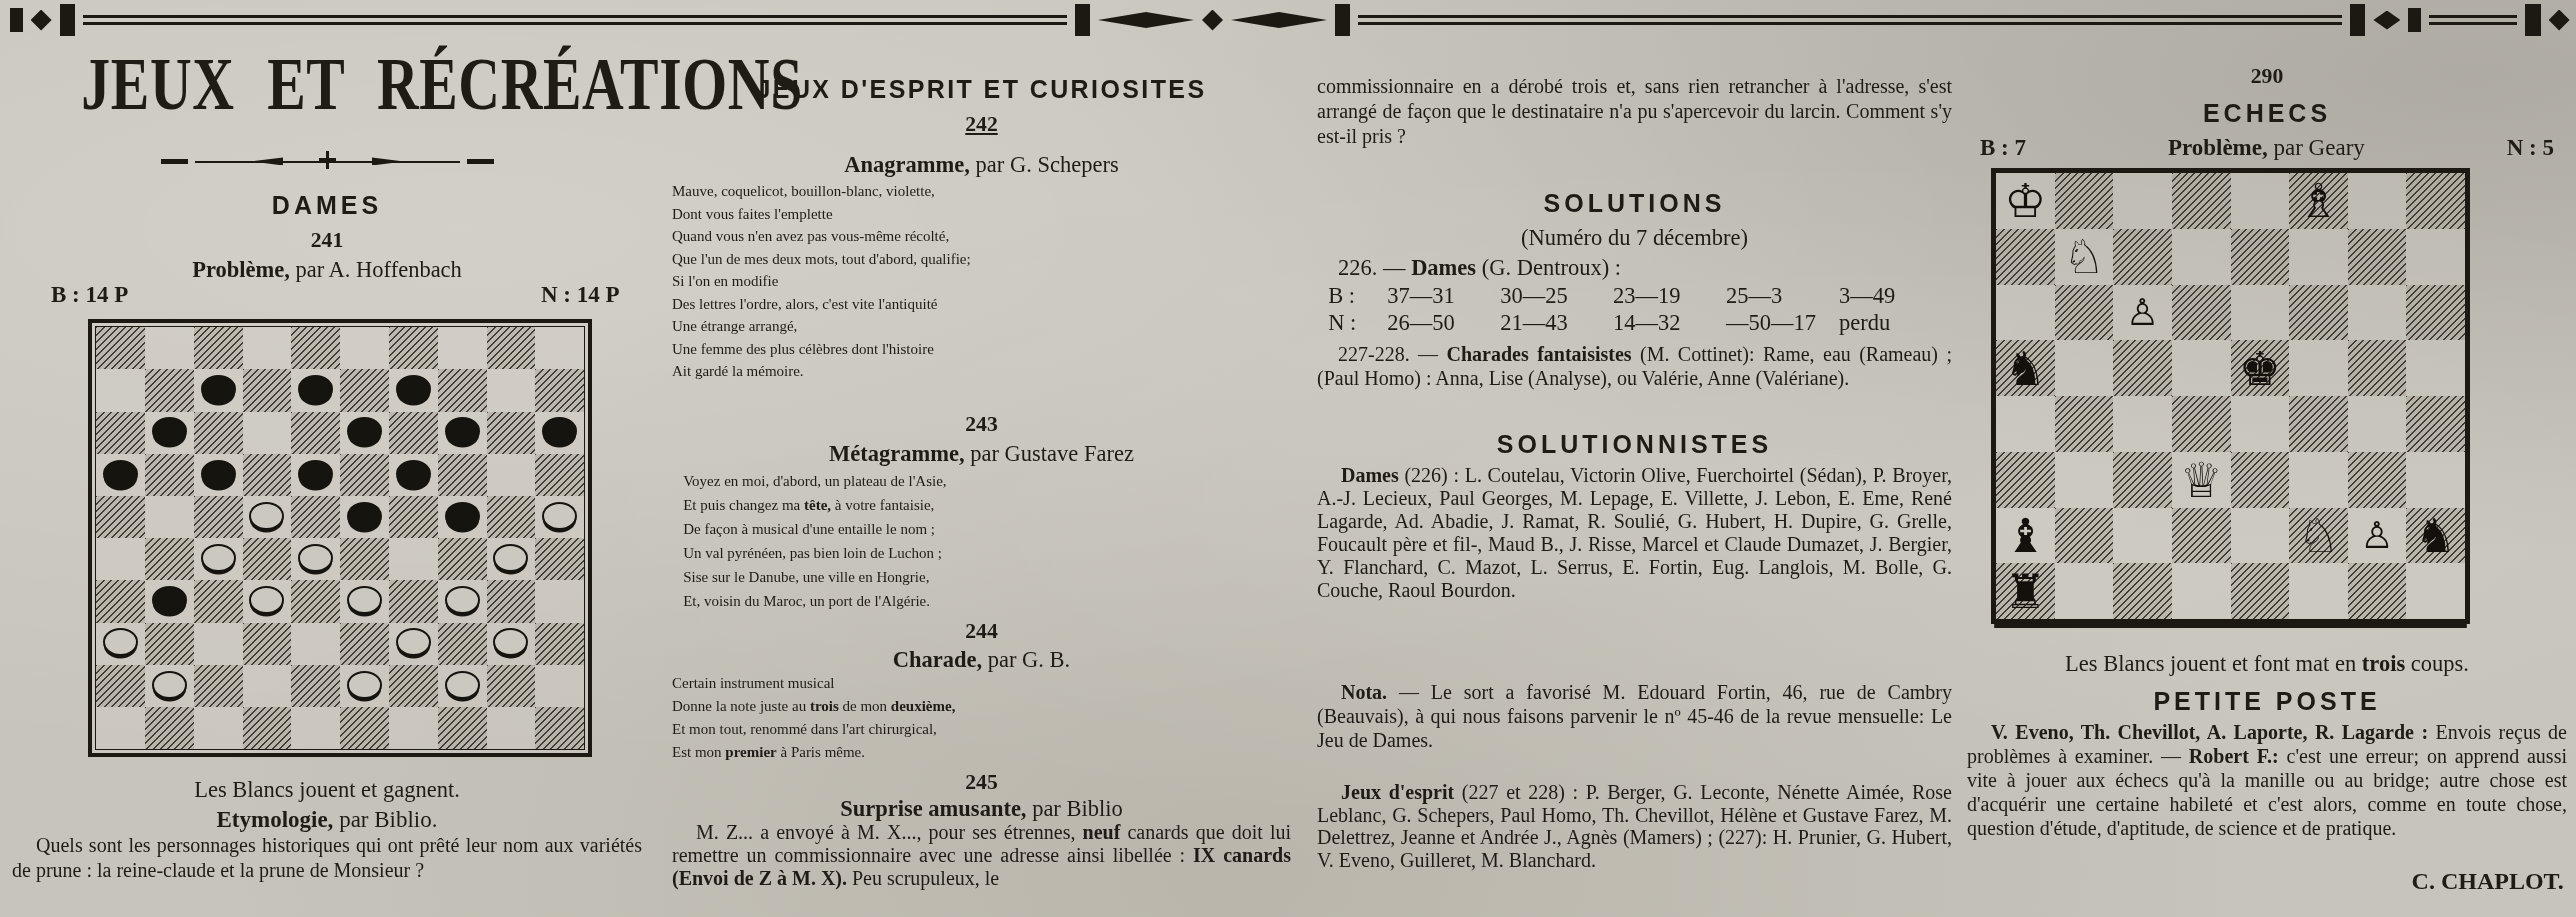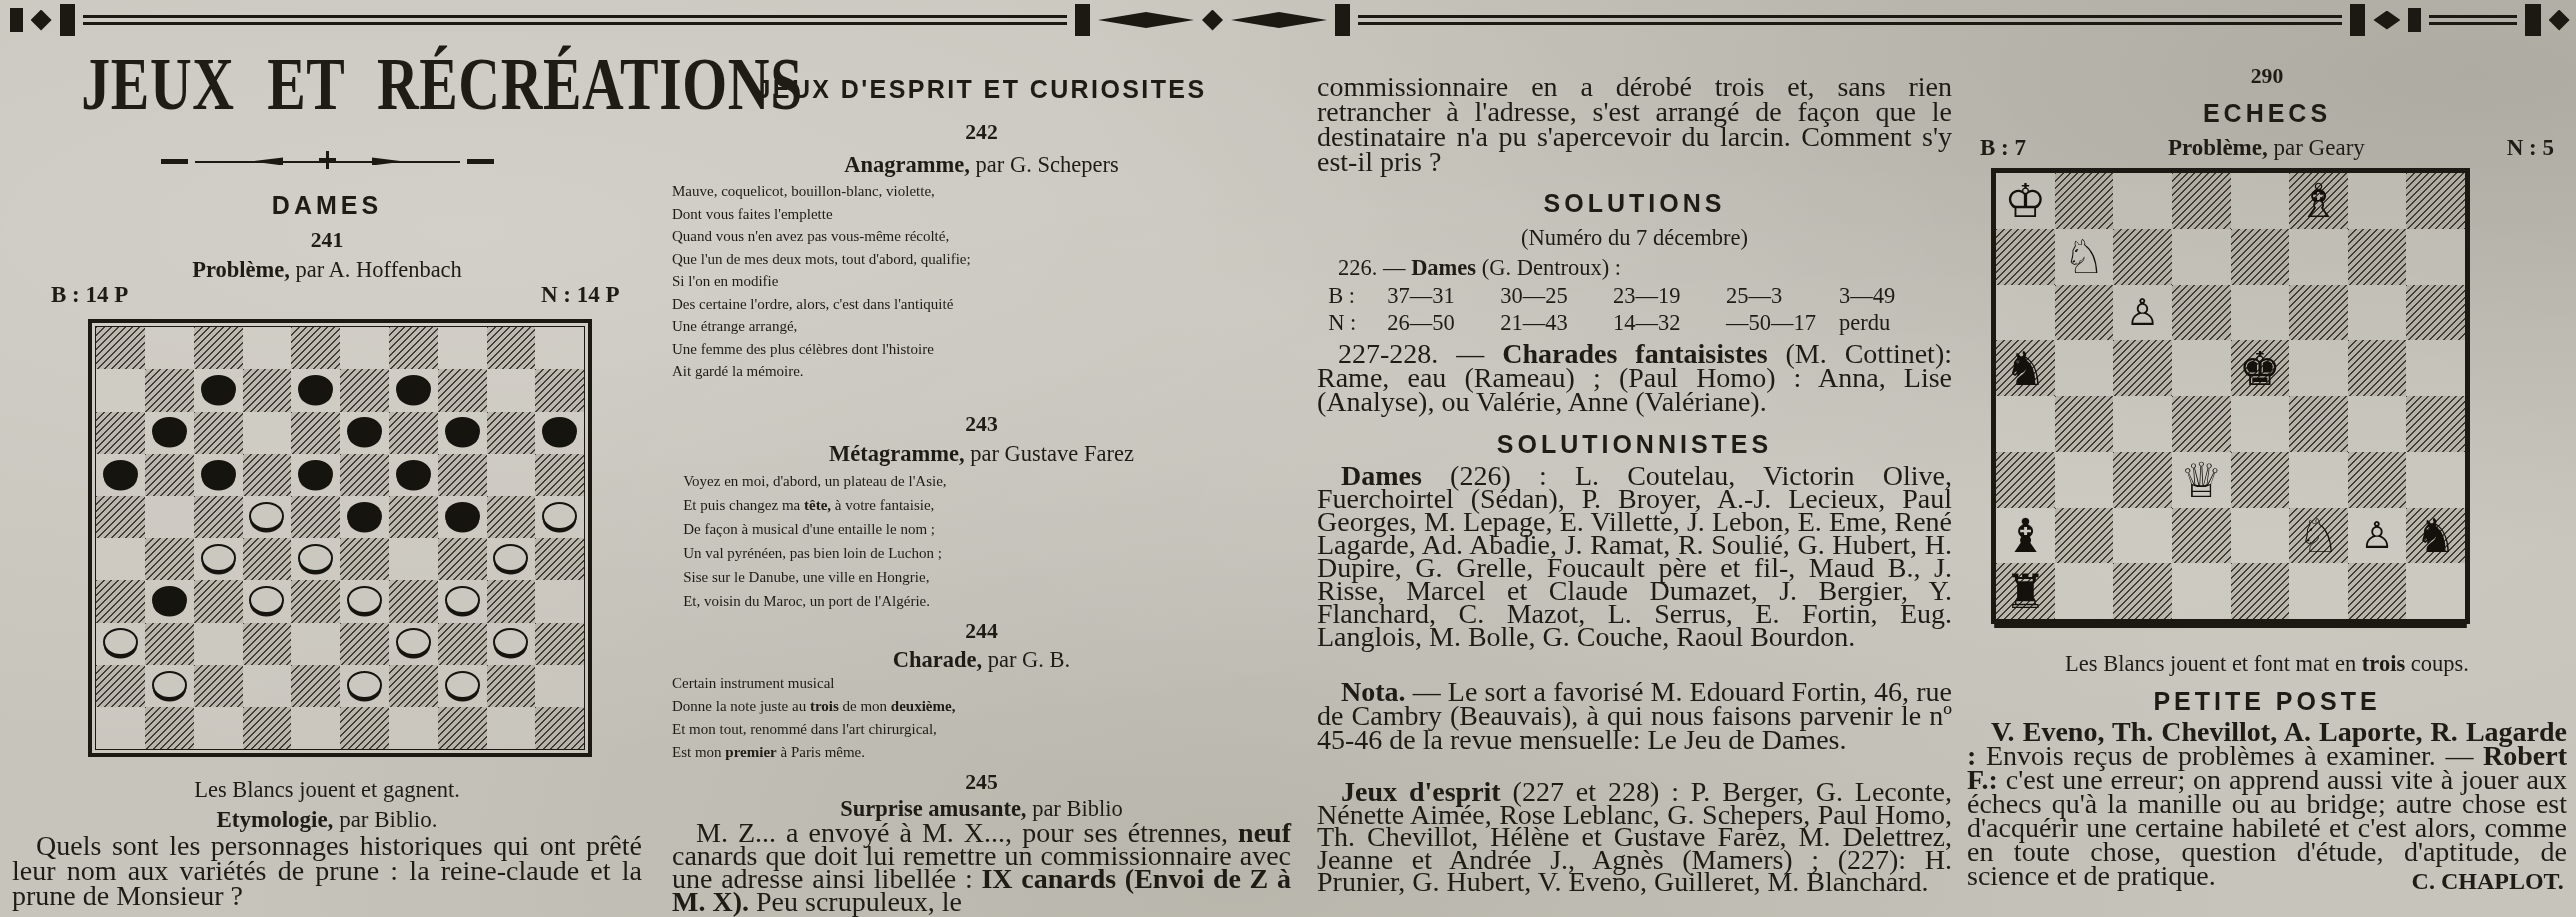--- a/index.html
+++ b/index.html
@@ -29,21 +29,21 @@
   #col2{left:672px;width:619px;}
   #col3{left:1317px;width:635px;}
   #col4{left:1967px;width:600px;}
   .abs{position:absolute;left:0;right:0;}
   
   .masthead{top:47px;text-align:center;font-weight:bold;font-size:74px;line-height:1;white-space:nowrap;
     letter-spacing:0.8px;word-spacing:22.5px;transform:scaleX(.78);transform-origin:50% 50%;}
   .sec-head{font-family:"Liberation Sans",sans-serif;font-weight:bold;text-align:center;font-size:25px;letter-spacing:4px;}
   .num{font-weight:bold;text-align:center;font-size:21.7px;}
   .byline{text-align:center;font-size:22.5px;}
-  .body-text{font-size:28px;text-align:justify;}
+  .body-text{font-size:20px;text-align:justify;}
   .pline{font-size:15px;line-height:inherit;white-space:nowrap;}
   .pline.center{text-align:left;}
   .indent{text-indent:24px;}
   .caption{text-align:center;font-size:22.5px;}
   
   .m-orn{top:151px;left:50%;width:265px;margin-left:-132px;height:21px;right:auto;}
   .m-orn .bar{position:absolute;top:9.6px;left:0;right:0;height:2.4px;background:#1c1913;}
   .m-orn .dashL{position:absolute;top:8px;left:-34px;width:27px;height:4.8px;background:#1c1913;}
   .m-orn .dashR{position:absolute;top:8px;right:-34px;width:27px;height:4.8px;background:#1c1913;}
   .m-orn .cross{position:absolute;left:50%;top:7.2px;width:17.6px;height:3.2px;margin-left:-8.8px;background:#1c1913;}
@@ -280,29 +280,29 @@
         </div>
     </div>
   </div>
   <div class="abs caption" style="top:777px;">Les Blancs jouent et gagnent.</div>
   <div class="abs byline" style="top:807px;font-size:23px;"><b>Etymologie,</b> par Biblio.</div>
   <p class="abs body-text indent" style="top:833px;margin:0;line-height:25px;">Quels sont les personnages historiques qui ont prêté leur nom aux variétés de prune : la reine-claude et la prune de Monsieur ?</p>
 </div>
 
 <div class="col" id="col2">
   <div class="abs sec-head" style="top:75px;letter-spacing:2.4px;">JEUX D'ESPRIT ET CURIOSITES</div>
-  <div class="abs num" style="top:120px;">242</div>
+  <div class="abs num" style="top:112px;text-decoration:underline;">242</div>
   <div class="abs byline" style="top:152px;"><b>Anagramme,</b> par G. Schepers</div>
   <div class="abs" style="top:180px;line-height:22.5px;">
       <div class="pline">Mauve, coquelicot, bouillon-blanc, violette,</div>
       <div class="pline center">Dont vous faites l'emplette</div>
       <div class="pline">Quand vous n'en avez pas vous-même récolté,</div>
       <div class="pline">Que l'un de mes deux mots, tout d'abord, qualifie;</div>
       <div class="pline center">Si l'on en modifie</div>
-      <div class="pline">Des certaine l'ordre, alors, c'est dans l'antiquité</div>
+      <div class="pline">Des lettres l'ordre, alors, c'est vite l'antiquité</div>
       <div class="pline center">Une étrange arrangé,</div>
       <div class="pline">Une femme des plus célèbres dont l'histoire</div>
       <div class="pline center">Ait gardé la mémoire.</div>
     </div>
   <div class="abs num" style="top:412px;">243</div>
   <div class="abs byline" style="top:441px;"><b>Métagramme,</b> par Gustave Farez</div>
   <div class="abs" style="top:469px;line-height:24px;padding-left:11.2px;">
       <div class="pline">Voyez en moi, d'abord, un plateau de l'Asie,</div>
       <div class="pline">Et puis changez ma <b>tête,</b> à votre fantaisie,</div>
       <div class="pline">De façon à musical d'une entaille le nom ;</div>

